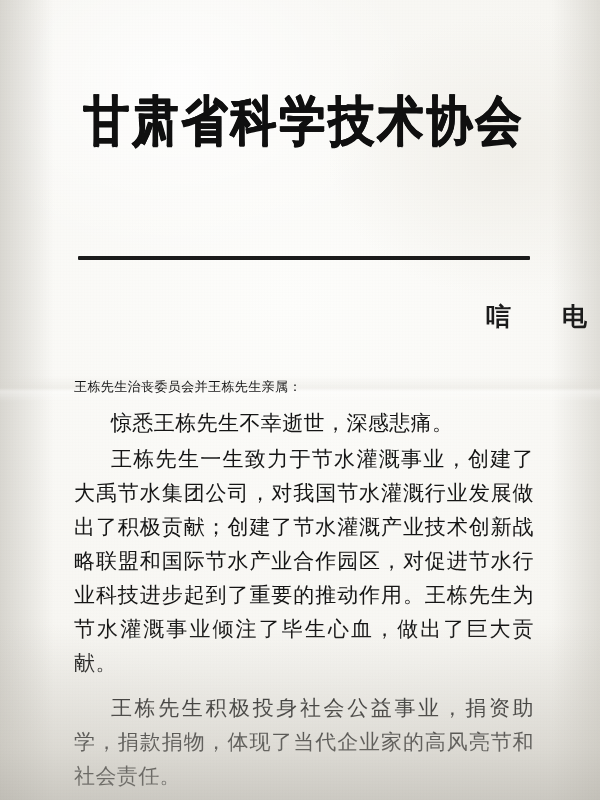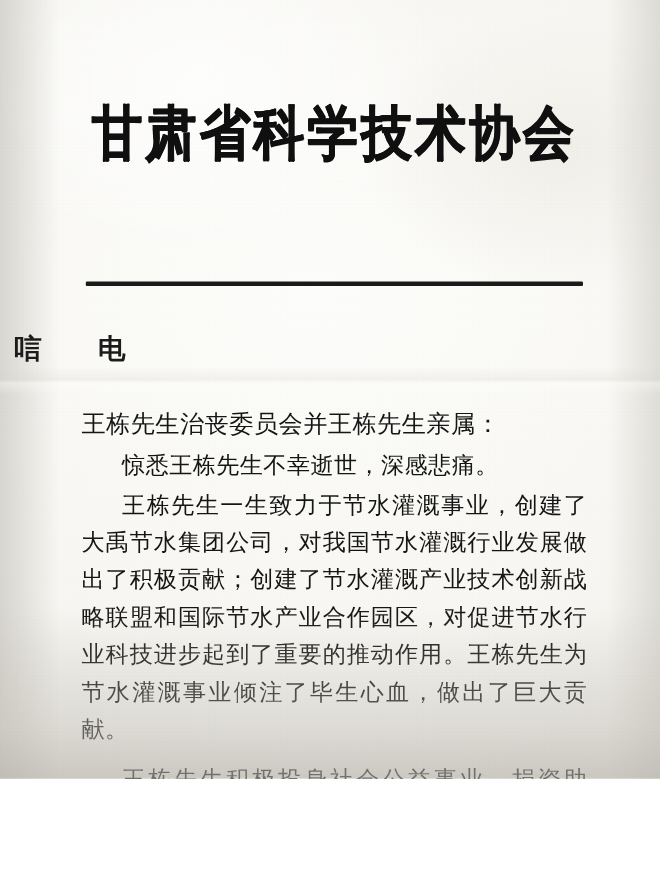--- a/index.html
+++ b/index.html
@@ -7,21 +7,21 @@
     padding: 0;
     width: 600px;
     height: 800px;
     overflow: hidden;
     background: #ffffff;
   }
 
   .photo {
     position: relative;
     width: 600px;
-    height: 708px;
+    height: 800px;
     background:
       radial-gradient(ellipse 140% 90% at 48% 38%, #fdfdfb 0%, #f7f6f2 52%, #eceae4 78%, #dedbd3 100%);
     overflow: hidden;
     font-family: "DejaVu Sans", "Liberation Sans", sans-serif;
   }
 
   
   .sheen-a {
     position: absolute;
     left: -10%;
@@ -109,38 +109,38 @@
     height: 4px;
     background: #1b1b1b;
     border-radius: 1px;
   }
 
   .doc-type {
     position: absolute;
     left: 0;
     right: 0;
     top: 300px;
-    text-align: left;
+    text-align: right;
     font-family: "DejaVu Sans", "Liberation Sans", sans-serif;
     font-size: 25px;
     font-weight: 600;
     letter-spacing: 13px;
     color: #1c1c1c;
     text-indent: 13px;
   }
 
   .body-block {
     position: absolute;
     left: 74px;
     right: 66px;
     top: 370px;
   }
 
   .salutation {
-    font-size: 22px;
+    font-size: 13px;
     line-height: 34px;
     color: #161616;
     letter-spacing: 0.4px;
     font-weight: 500;
   }
 
   .para {
     font-size: 21px;
     line-height: 34px;
     color: #161616;

